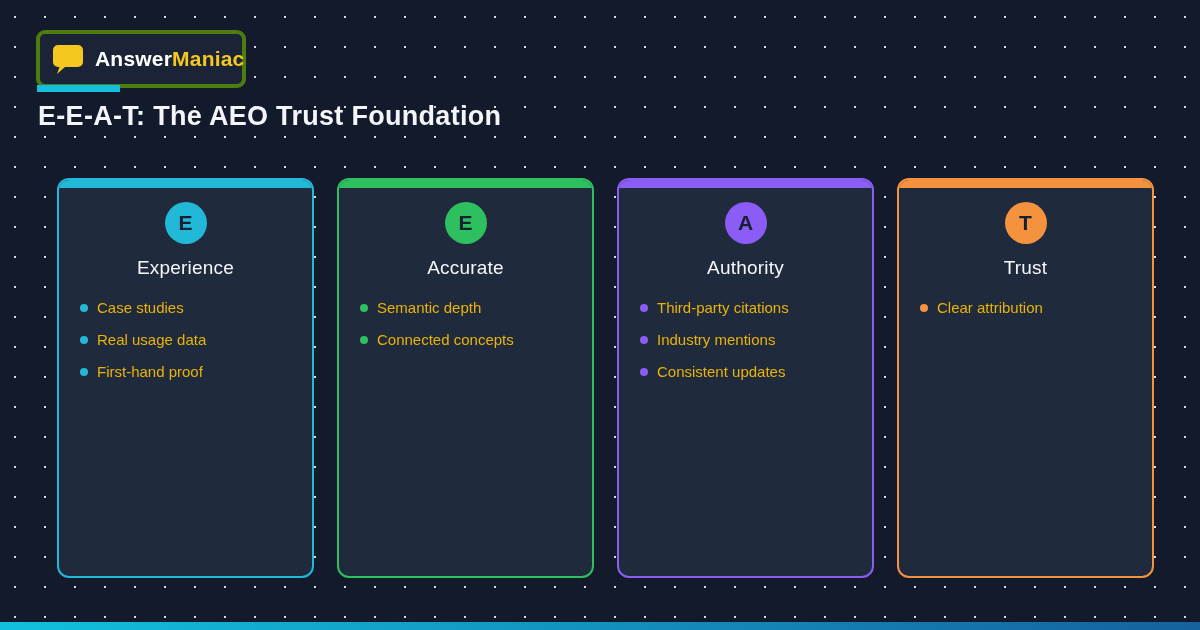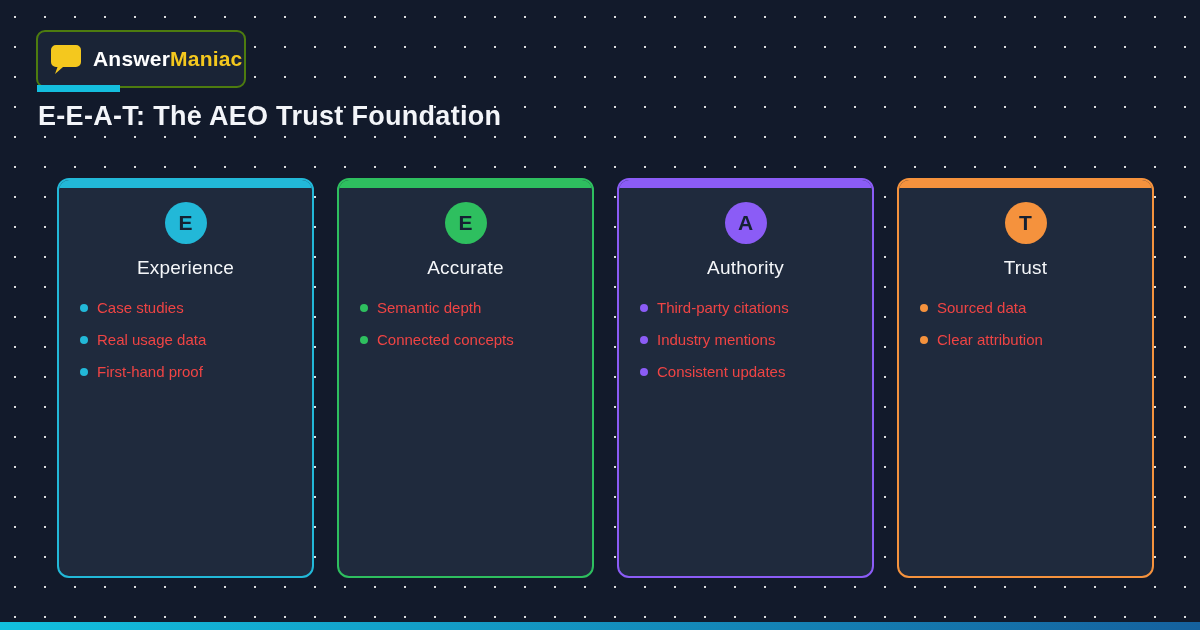--- a/index.html
+++ b/index.html
@@ -13,21 +13,21 @@
     background-position: 0px 2px;
     font-family: "Liberation Sans", sans-serif;
   }
 
   
   .logo-box {
     position: absolute; left: 36px; top: 30px;
     width: 210px; height: 58px;
     box-sizing: border-box;
     background: #1a2436;
-    border: 2px solid #4d7c0f;
+    border: 4px solid #4d7c0f;
     border-radius: 9px;
     display: flex; align-items: center;
     padding-left: 12px; gap: 11px;
   }
   .logo-icon { display: flex; align-items: center; }
   .logo-text { font-size: 21px; font-weight: bold; color: #ffffff; letter-spacing: 0.2px; }
   .logo-text .accent { color: #f4c81e; }
 
   .title-underline {
     position: absolute; left: 37px; top: 85px;
@@ -79,21 +79,21 @@
     letter-spacing: 0.2px;
   }
   .bullets {
     list-style: none;
     margin: 21px 0 0;
     padding: 0 10px 0 21px;
     display: flex; flex-direction: column; gap: 17px;
   }
   .bullet {
     display: flex; align-items: center; gap: 9px;
-    color: #ef4444;
+    color: #eab308;
     font-size: 15px;
     line-height: 15px;
   }
   .bullet-dot {
     width: 8px; height: 8px;
     border-radius: 50%;
     background: var(--accent);
     flex-shrink: 0;
   }
 
@@ -177,24 +177,20 @@
     </ul>
   </section>
 
   <section class="card" style="--accent: #f5923d;">
     <div class="card-topbar"></div>
     <div class="badge">T</div>
     <h2 class="card-title">Trust</h2>
     <ul class="bullets">
       <li class="bullet">
           <span class="bullet-dot"></span>
-          <span>Sourced data</span>
-        </li>
-      <li class="bullet">
-          <span class="bullet-dot"></span>
           <span>Clear attribution</span>
         </li>
     </ul>
   </section>
 
 </main>
 
 <footer class="footer-bar" style="background: linear-gradient(90deg, rgb(18, 192, 222), rgb(21, 97, 158));"></footer>
 
 </body></html>

